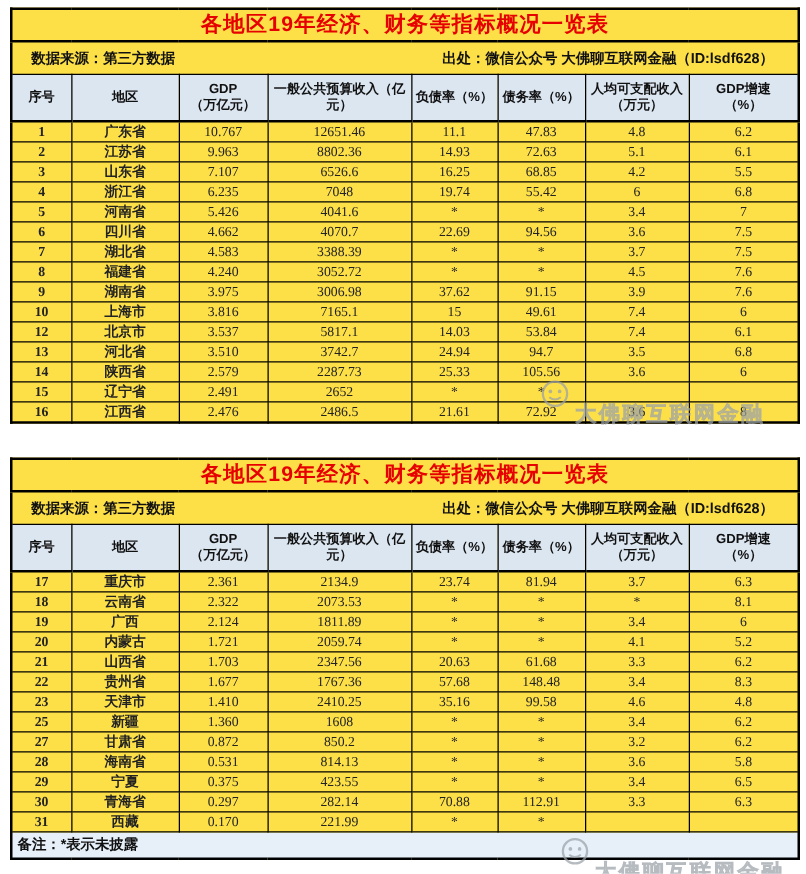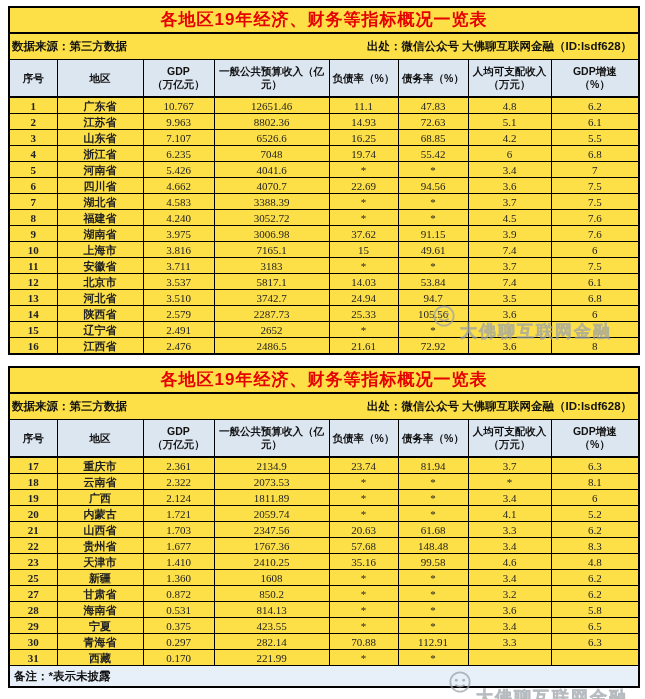--- a/index.html
+++ b/index.html
@@ -10,21 +10,21 @@
   }
   .tbl-block{position:absolute;left:8px;width:630px;}
   table{border-collapse:collapse;table-layout:fixed;width:630px;background:#fde047;}
   table, td, th{border:1px solid #000;}
   table{border-width:2px;}
   .title-row td{
     height:22px;line-height:22px;text-align:center;
     color:#e60000;font-weight:bold;font-size:17px;letter-spacing:1px;
     border-bottom:2px solid #000;
   }
-  .source-row td{height:25px;border-bottom:1px solid #000;padding:0 2px;}
+  .source-row td{height:25px;border-bottom:1px solid #000;padding:0 15px;}
   .src{display:flex;justify-content:space-between;align-items:center;
     font-size:11.5px;font-weight:bold;color:#111;}
   .src .right{padding-right:4px;}
   .head-row th{
     background:#dce6f1;font-size:10.5px;font-weight:bold;color:#111;
     height:34px;text-align:center;vertical-align:middle;
     white-space:pre-line;line-height:13px;padding:1px 0;
     border-bottom:2px solid #000;
   }
   tbody td{
@@ -185,30 +185,20 @@
           <td class="c0">10</td>
           <td class="c1">上海市</td>
           <td class="c2">3.816</td>
           <td class="c3">7165.1</td>
           <td class="c4">15</td>
           <td class="c5">49.61</td>
           <td class="c6">7.4</td>
           <td class="c7">6</td>
         </tr>
         <tr>
-          <td class="c0">11</td>
-          <td class="c1">安徽省</td>
-          <td class="c2">3.711</td>
-          <td class="c3">3183</td>
-          <td class="c4">*</td>
-          <td class="c5">*</td>
-          <td class="c6">3.7</td>
-          <td class="c7">7.5</td>
-        </tr>
-        <tr>
           <td class="c0">12</td>
           <td class="c1">北京市</td>
           <td class="c2">3.537</td>
           <td class="c3">5817.1</td>
           <td class="c4">14.03</td>
           <td class="c5">53.84</td>
           <td class="c6">7.4</td>
           <td class="c7">6.1</td>
         </tr>
         <tr>

